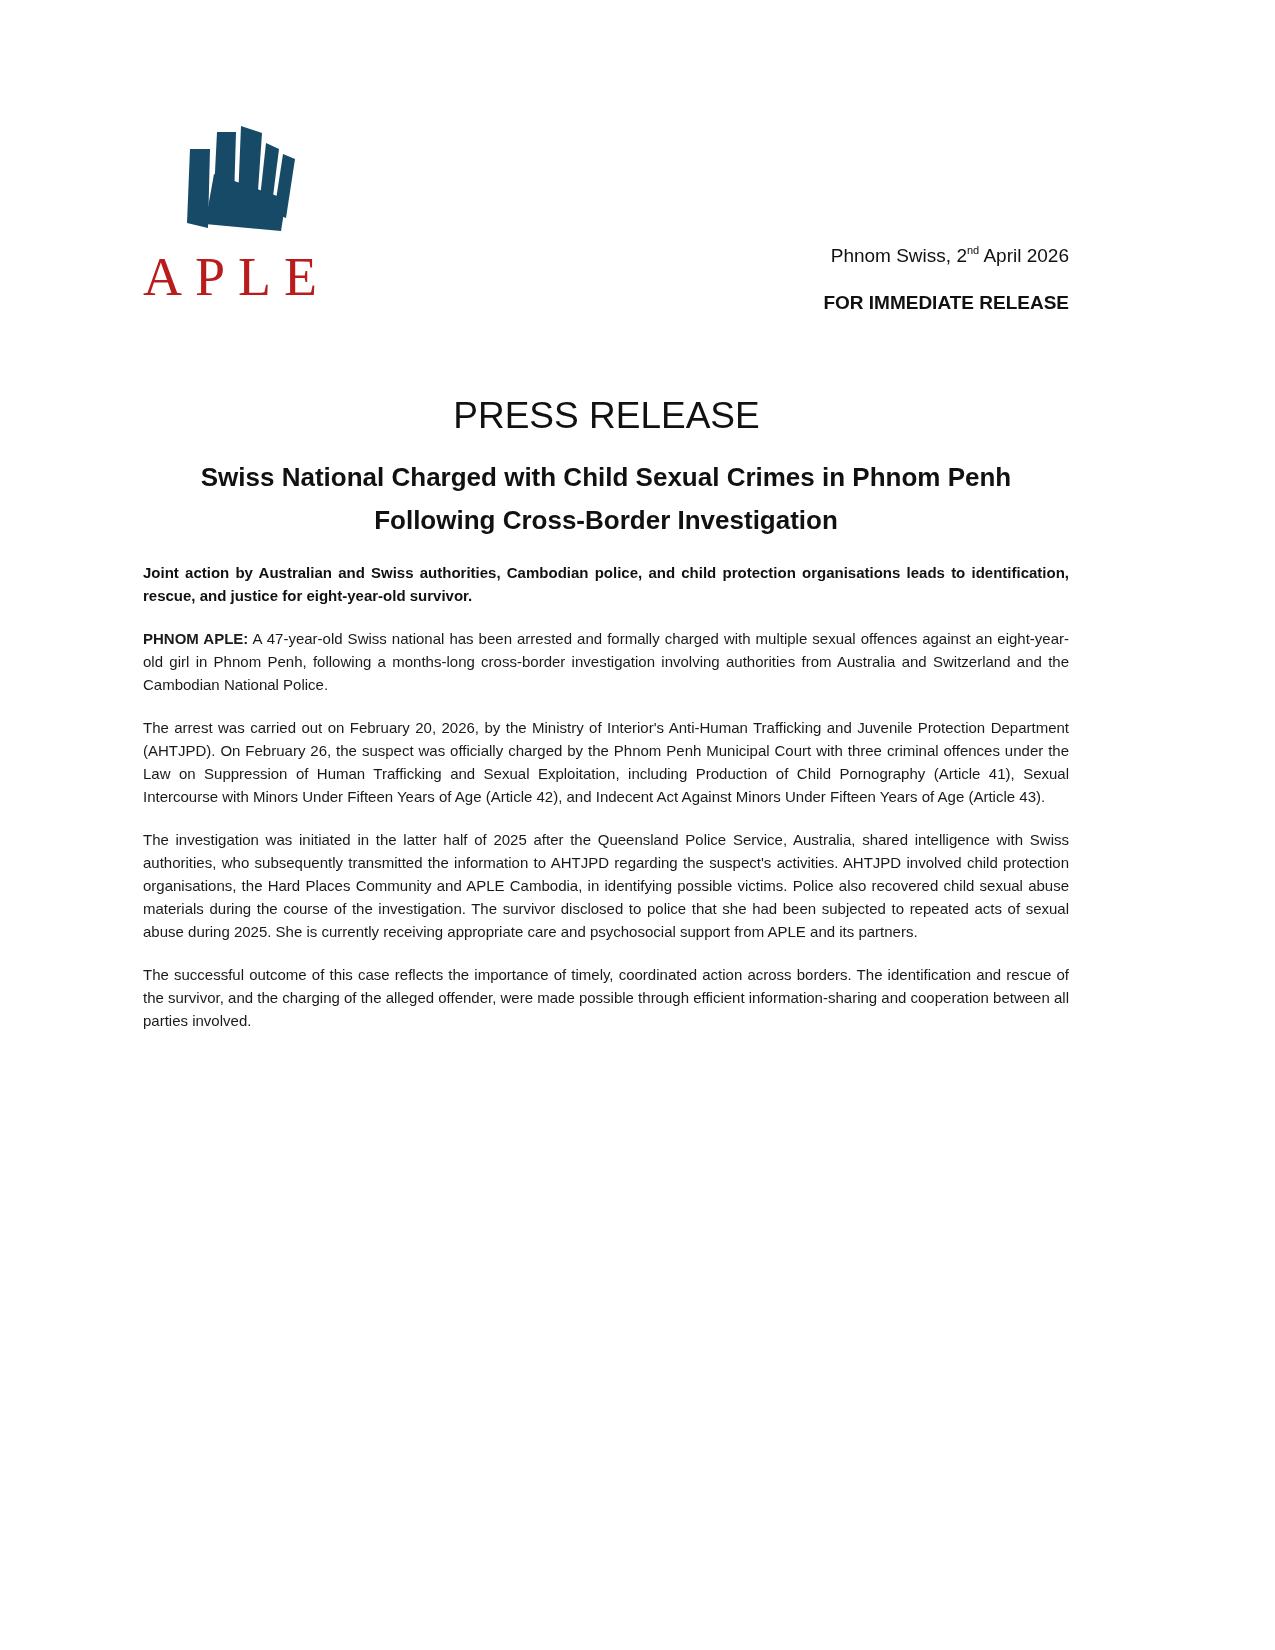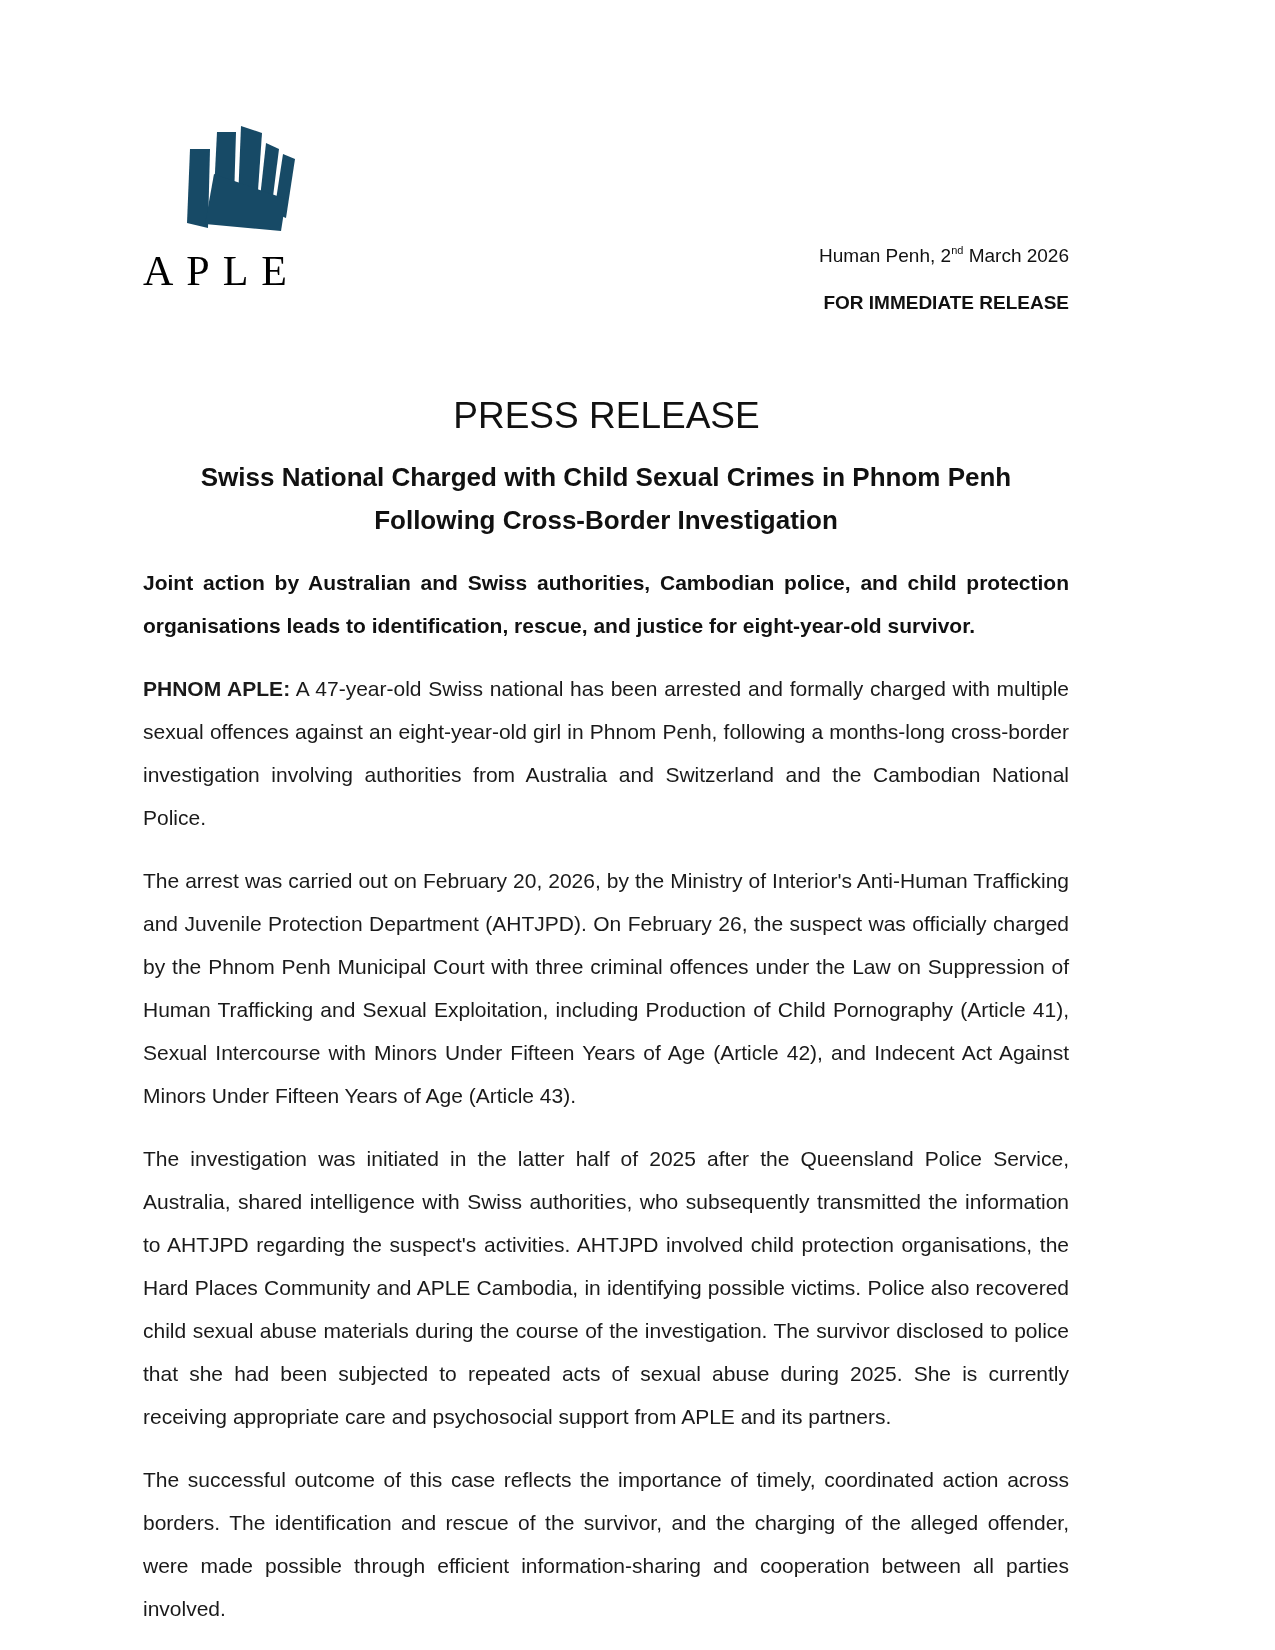--- a/index.html
+++ b/index.html
@@ -1,26 +1,26 @@
 <!DOCTYPE html>
 <html><head>
 <meta charset="utf-8">
 <style>
   html, body { margin: 0; padding: 0; background: #ffffff; }
   body { width: 1275px; height: 1650px; position: relative; overflow: hidden; font-family: "Liberation Sans", sans-serif; color: #111; }
   .logo { position: absolute; left: 143px; top: 104px; width: 190px; height: 192px; }
   .logo svg { display: block; }
-  .logo-word { position: absolute; left: 0; top: 146px; width: 190px; font-family: "Liberation Serif", serif; font-size: 42px; letter-spacing: 13px; color: #000000; line-height: 1; white-space: nowrap; }
+  .logo-word { position: absolute; left: 0; top: 146px; width: 190px; font-family: "Liberation Serif", serif; font-size: 54px; letter-spacing: 13px; color: #b91c1c; line-height: 1; white-space: nowrap; }
   .dateline { position: absolute; right: 206px; top: 245px; font-size: 19px; color: #111; }
   .dateline sup { font-size: 11px; vertical-align: 8px; line-height: 0; text-align: right; }
   .release { position: absolute; right: 206px; top: 292px; font-size: 19px; font-weight: bold; color: #111; text-align: right; }
   .title { position: absolute; left: 0; width: 1213px; top: 395px; text-align: center; font-size: 37px; color: #111; }
   .headline { position: absolute; left: 143px; width: 926px; top: 456px; text-align: center; font-size: 26px; font-weight: bold; line-height: 43px; color: #111; }
   .content { position: absolute; left: 143px; width: 926px; top: 561px; }
-  .content p { margin: 0 0 20px 0; font-size: 21px; line-height: 43px; text-align: justify; color: #1a1a1a; }
+  .content p { margin: 0 0 20px 0; font-size: 15px; line-height: 23px; text-align: justify; color: #1a1a1a; }
   .content p.lead { font-weight: bold; color: #111; }
   .content b { font-weight: bold; }
 </style>
 </head>
 <body>
 
 <div class="logo">
   <svg width="190" height="130" viewBox="0 0 190 130">
     <g fill="#174a66">
 
@@ -30,21 +30,21 @@
       <polygon points="98,22 119,29 114,101 95,96"></polygon>
       <polygon points="123,39 136,45 128,108 116,103"></polygon>
       <polygon points="140,50 152,55 143,114 131,109"></polygon>
 
       <polygon points="71,93 143,118 138,150 62,143" transform="translate(0,-23)"></polygon>
     </g>
   </svg>
   <div class="logo-word">APLE</div>
 </div>
 
-<div class="dateline"><span>Human Penh, </span><span>2</span><sup>nd</sup><span> March 2026</span></div>
+<div class="dateline"><span>Phnom Swiss, </span><span>2</span><sup>nd</sup><span> April 2026</span></div>
 
 <div class="release">FOR IMMEDIATE RELEASE</div>
 
 <div class="title">PRESS RELEASE</div>
 
 <div class="headline">
   <div>Swiss National Charged with Child Sexual Crimes in Phnom Penh</div>
   <div>Following Cross-Border Investigation</div>
 </div>
 

